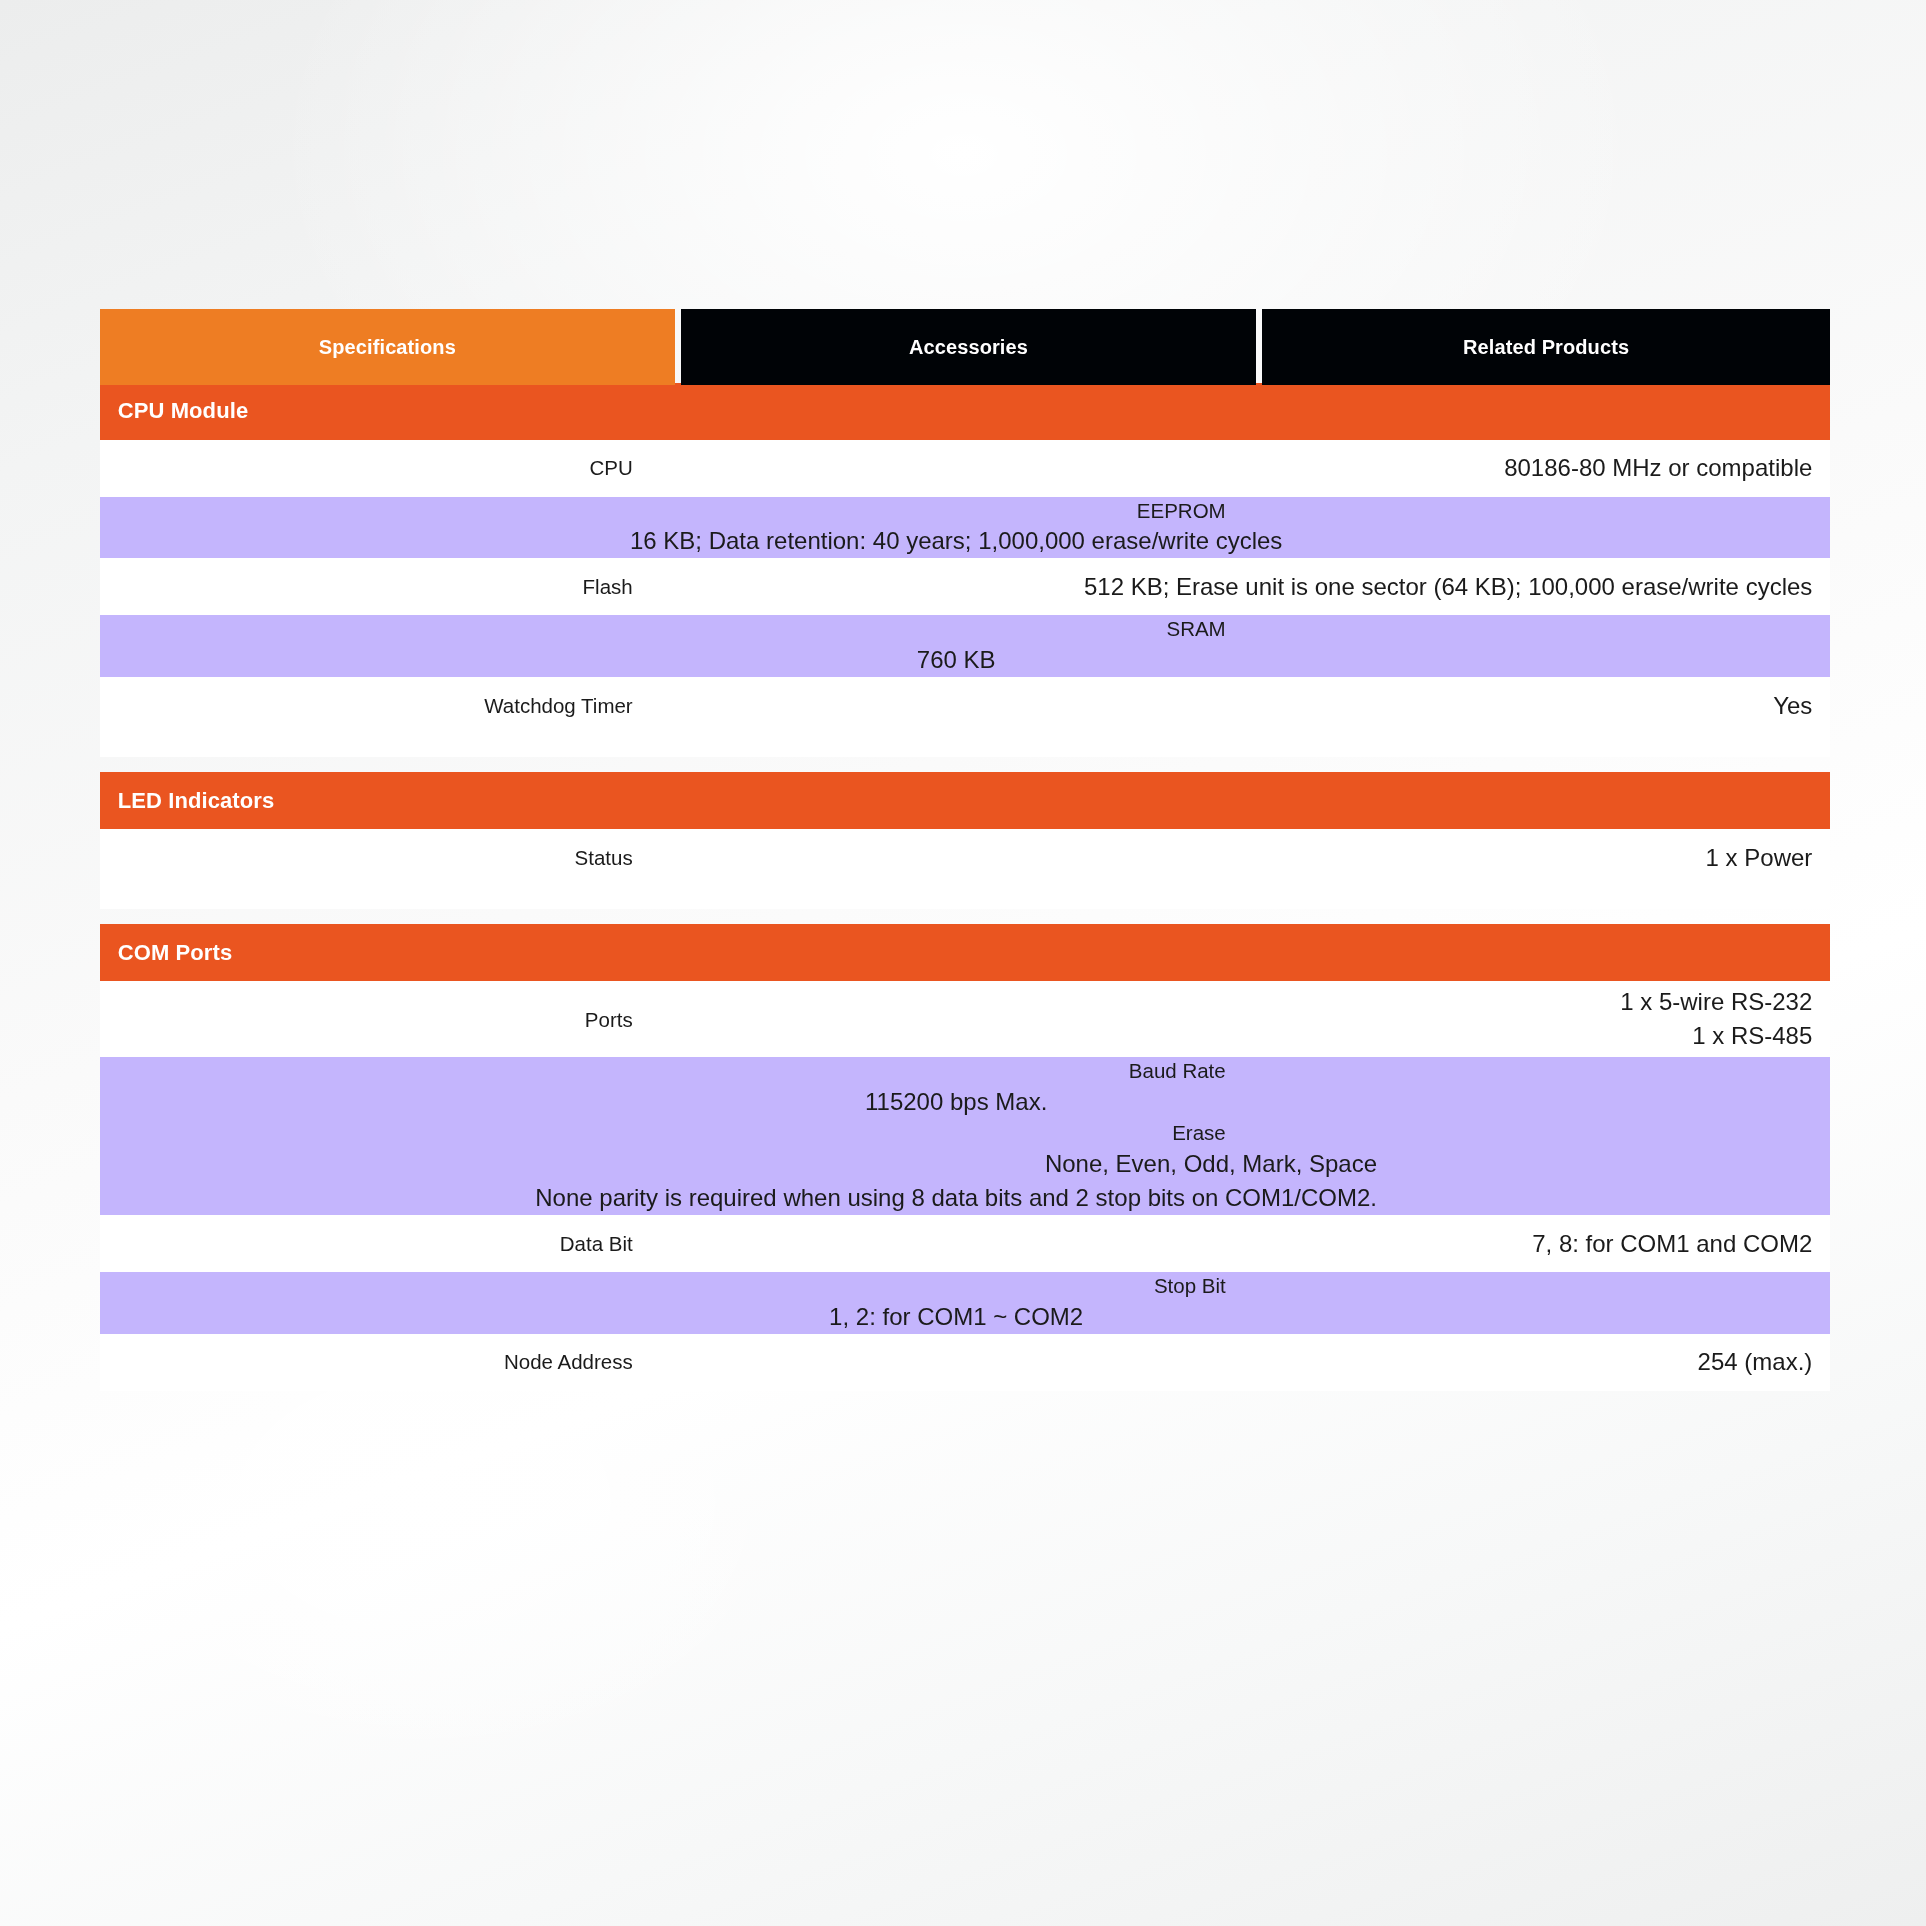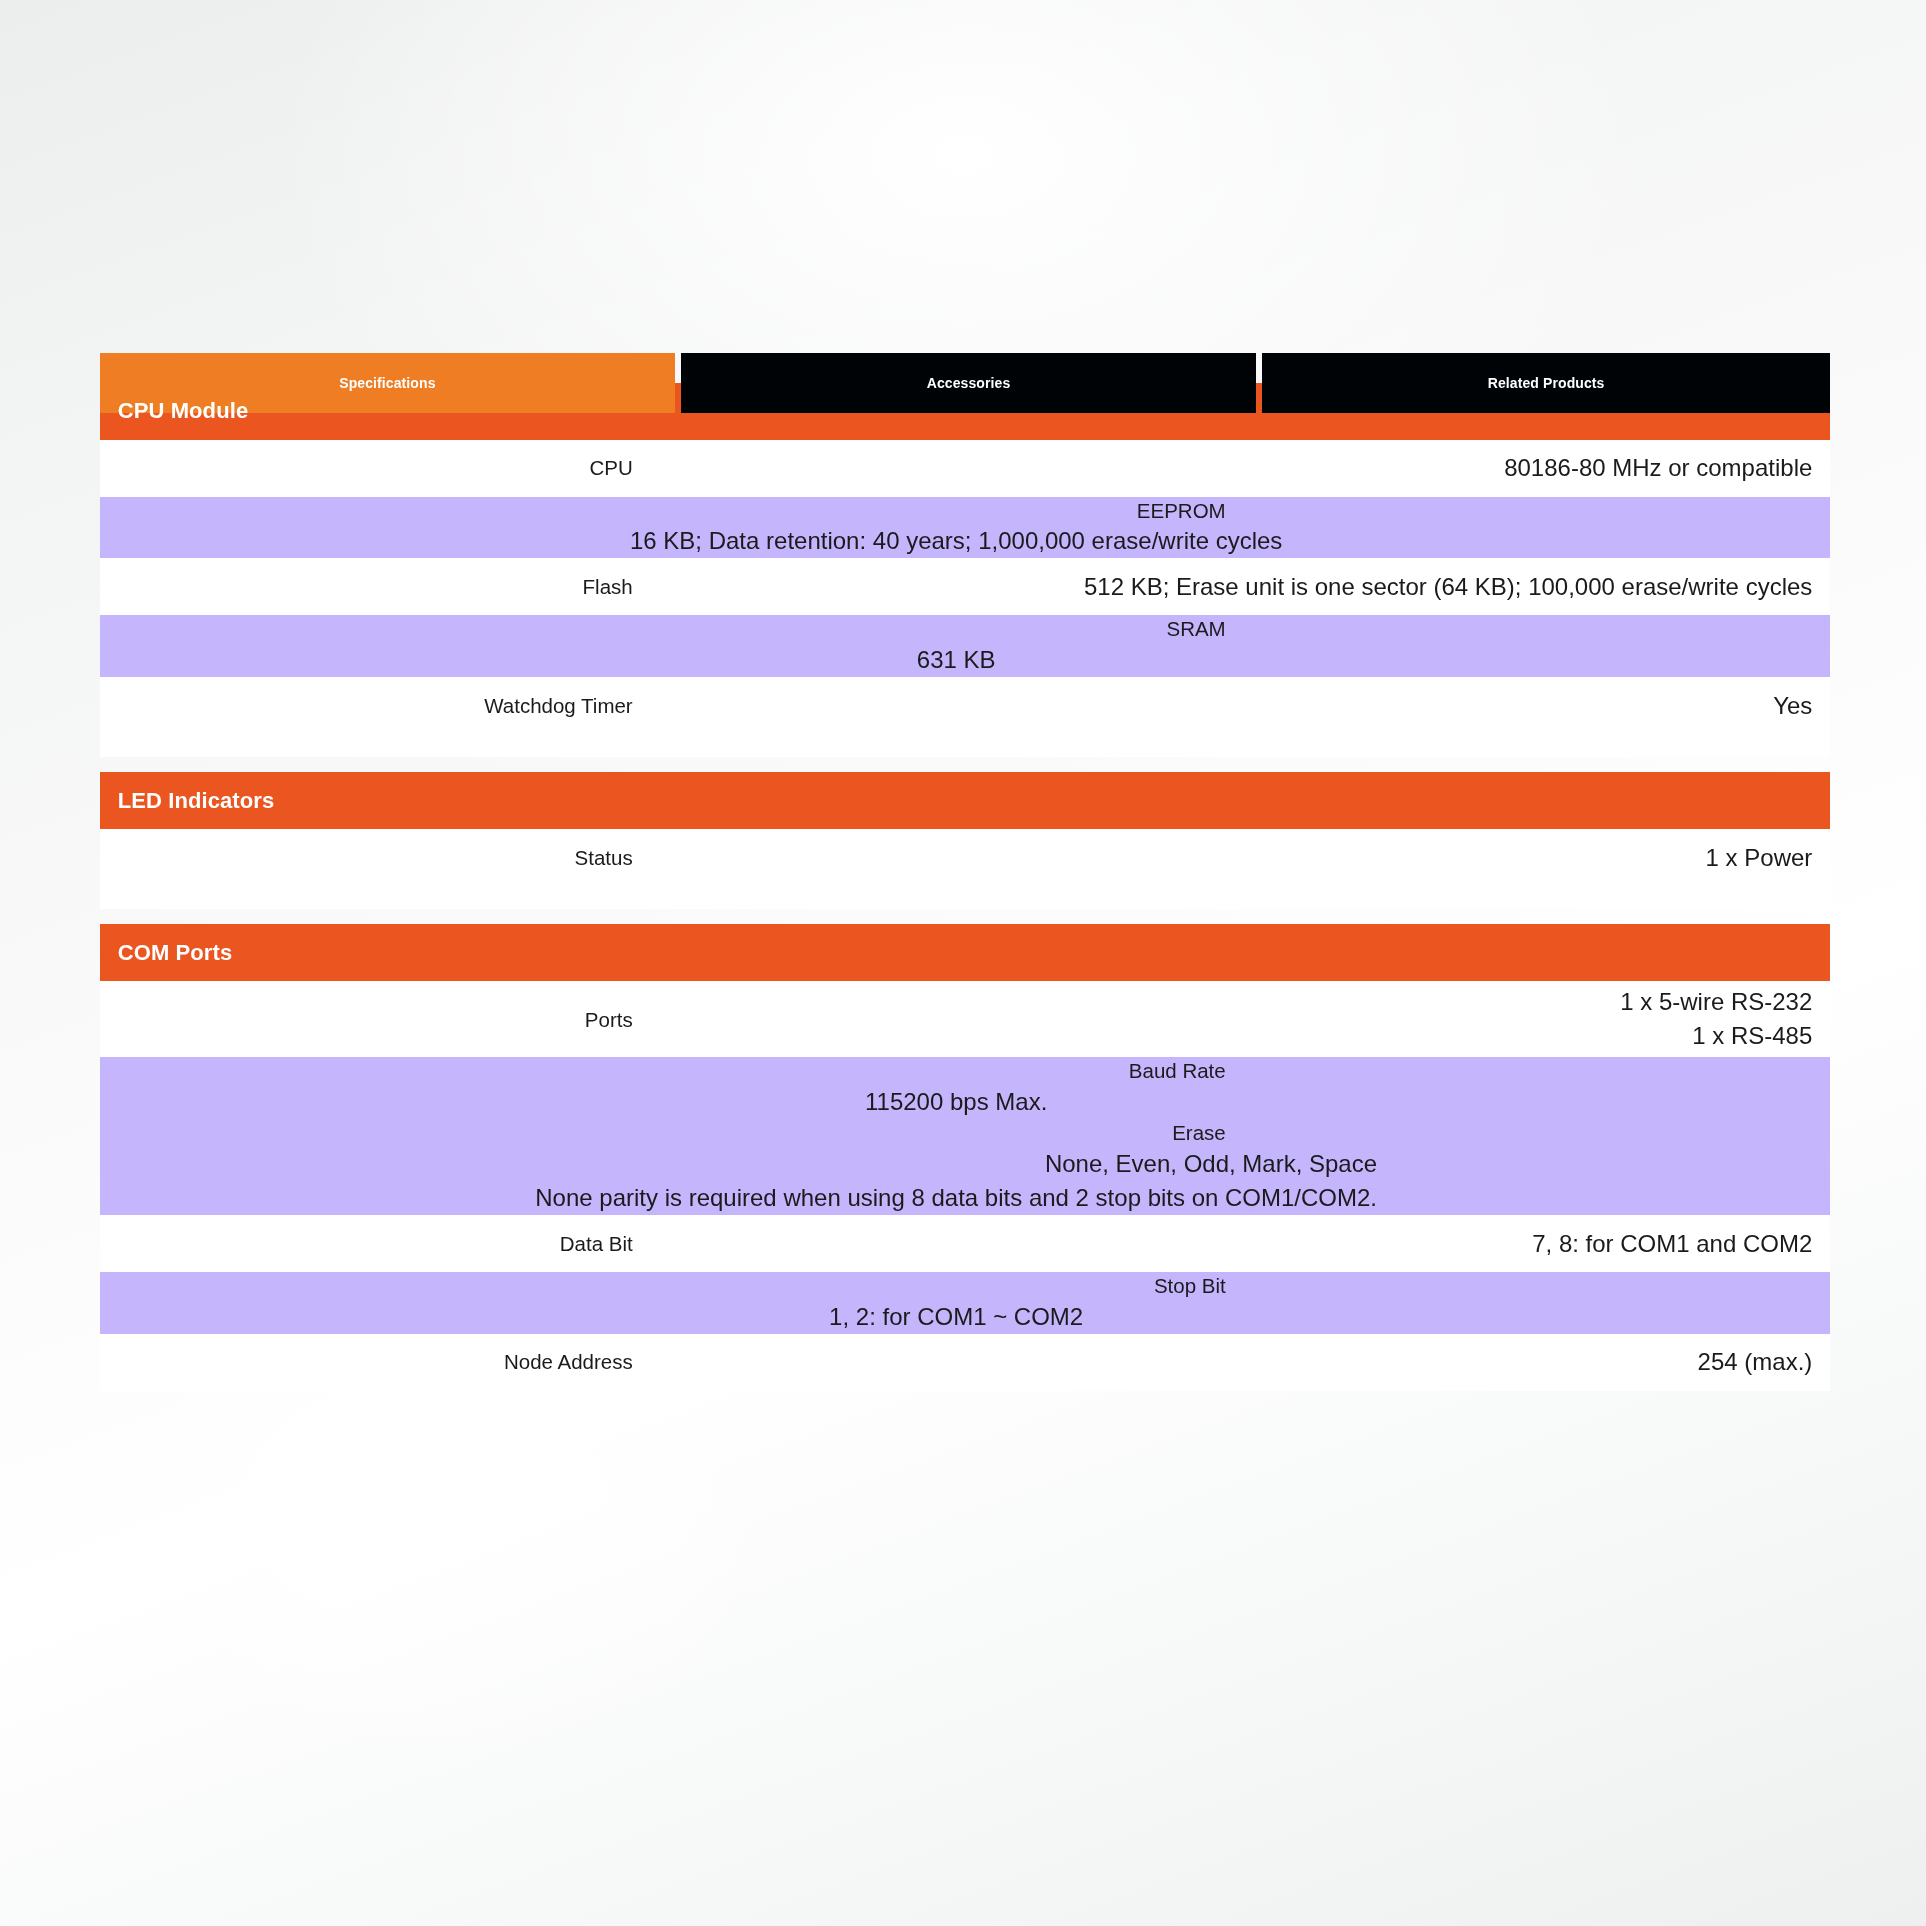--- a/index.html
+++ b/index.html
@@ -33,32 +33,31 @@
     width: 1730px;
   }
 
   
   .tab-bar {
     display: flex;
     gap: 6.4px;
     height: 58px;
   }
   .tab {
-    height: 60px;
+    height: 76px;
     display: flex;
     align-items: center;
     justify-content: center;
     color: #ffffff;
-    font-size: 14px;
+    font-size: 20px;
     font-weight: bold;
     letter-spacing: 0.1px;
     background: #000306;
     cursor: pointer;
     user-select: none;
-    margin-top: 44px;
   }
   .tab.active {
     background: #ee7d23;
   }
   .tab-specifications { width: 575px; }
   .tab-accessories    { width: 575px; }
   .tab-related        { width: 568px; }
 
   
   .section { margin-top: 15.6px; }
@@ -143,21 +142,21 @@
         <div class="spec-row alt">
           <div class="cell-label">EEPROM</div>
           <div class="cell-value">16 KB; Data retention: 40 years; 1,000,000 erase/write cycles</div>
         </div>
         <div class="spec-row">
           <div class="cell-label">Flash</div>
           <div class="cell-value">512 KB; Erase unit is one sector (64 KB); 100,000 erase/write cycles</div>
         </div>
         <div class="spec-row alt">
           <div class="cell-label">SRAM</div>
-          <div class="cell-value">631 KB</div>
+          <div class="cell-value">760 KB</div>
         </div>
         <div class="spec-row">
           <div class="cell-label">Watchdog Timer</div>
           <div class="cell-value">Yes</div>
         </div>
         <div class="section-tail"></div>
       </div>
     </div>
 
     <div class="section">

